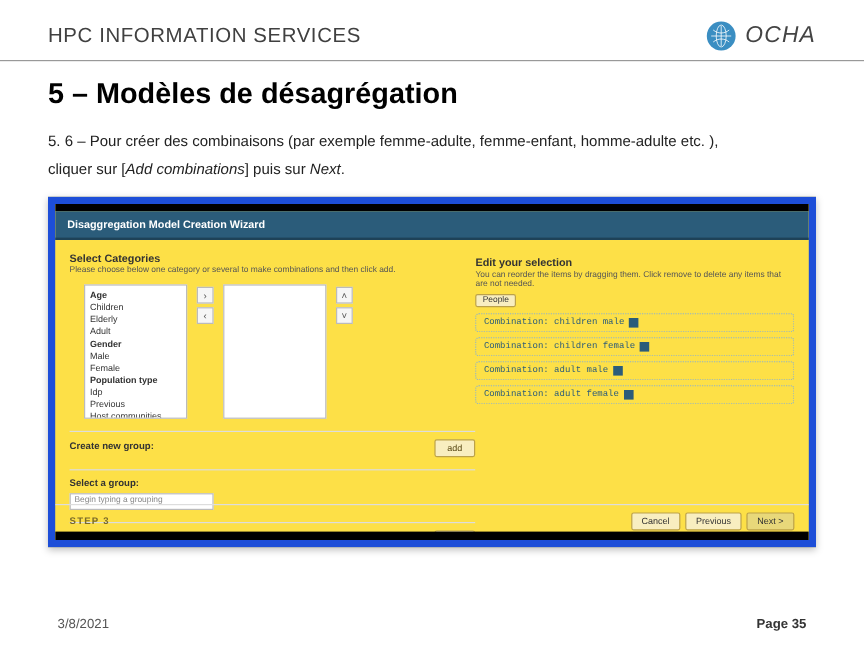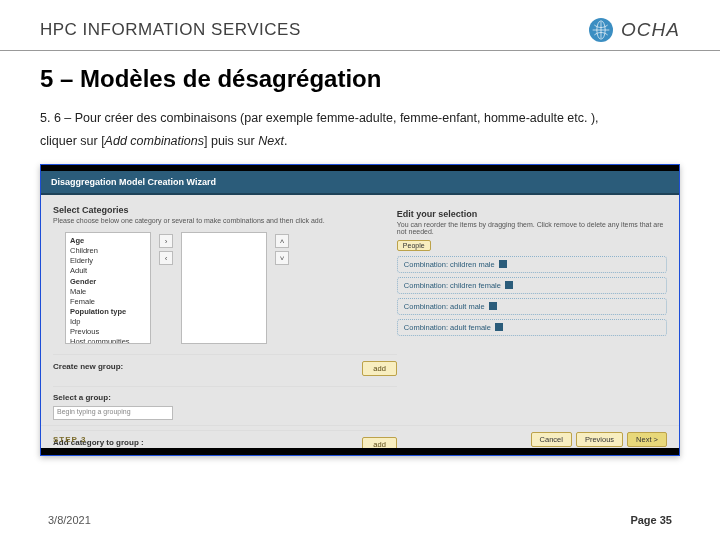--- a/index.html
+++ b/index.html
@@ -9,21 +9,21 @@
   .header-left { font-size: 17px; color: #404040; letter-spacing: 0.5px; }
   .header-right { display: flex; align-items: center; gap: 8px; font-style: italic; }
   .ocha-logo { width: 24px; height: 24px; border-radius: 50%; background: #3b8ec2; display: inline-flex; align-items: center; justify-content: center; }
   .ocha-logo svg { width: 20px; height: 20px; }
   .ocha-text { font-size: 19px; font-weight: 500; color: #444; letter-spacing: 1px; }
 
   .section-title { font-size: 24px; font-weight: bold; color: #000; padding: 14px 40px 10px; }
   .body-text { font-size: 12.5px; color: #222; padding: 4px 40px; line-height: 1.8; }
   .body-text em { font-style: italic; }
 
-  .screenshot { margin: 8px 40px 0; border: 1px solid #1d4ed8; background: #e5e5e5; box-shadow: 0 2px 6px rgba(0,0,0,0.25); font-size: 8px; height: 292px; position: relative; overflow: hidden; }
+  .screenshot { margin: 8px 40px 0; border: 6px solid #1d4ed8; background: #fde047; box-shadow: 0 2px 6px rgba(0,0,0,0.25); font-size: 8px; height: 292px; position: relative; overflow: hidden; }
   .ss-top { background: #000; height: 6px; }
   .ss-titlebar { background: #2b5c7a; color: #fff; padding: 6px 10px; font-size: 9px; font-weight: bold; border-bottom: 2px solid #1e4258; }
   .ss-body { display: flex; padding: 10px 12px; }
   .ss-left { flex: 0 0 56%; }
   .ss-right { flex: 1; padding-top: 4px; }
   .ss-h { font-weight: bold; font-size: 9px; margin-bottom: 2px; }
   .ss-sub { font-size: 7px; color: #555; margin-bottom: 8px; }
   .col-labels { display: flex; gap: 40px; font-size: 8px; font-weight: bold; margin-bottom: 3px; }
   .lists { display: flex; gap: 8px; align-items: flex-start; padding-left: 12px; }
   .listbox { border: 1px solid #bbb; width: 86px; height: 112px; padding: 3px 4px; font-size: 7.5px; line-height: 1.35; overflow: hidden; background: #fff; }
@@ -32,21 +32,21 @@
   .arrowbtn { width: 14px; height: 14px; border: 1px solid #bbb; background: #f6f6f6; font-size: 8px; display: flex; align-items: center; justify-content: center; color: #555; }
 
   .divider { border-top: 1px solid #ddd; margin: 10px 0 6px; }
   .grp-label { font-size: 8px; font-weight: bold; margin-bottom: 4px; }
   .addbtn { display: inline-block; border: 1px solid #bca24a; background: #f8eec0; padding: 2px 10px; font-size: 7.5px; border-radius: 2px; color: #5a4a16; }
   .inputbox { border: 1px solid #bbb; width: 120px; height: 14px; font-size: 7px; padding: 1px 3px; color: #888; background: #fff; margin-top: 3px; }
 
   .right-h { font-weight: bold; font-size: 9px; margin-bottom: 2px; }
   .right-sub { font-size: 7px; color: #555; margin-bottom: 5px; }
   .pill { display: inline-block; background: #f8eec0; border: 1px solid #bca24a; padding: 1px 5px; font-size: 7px; border-radius: 2px; margin-bottom: 5px; }
-  .combo { border: 1px dotted #8eb3cc; border-radius: 3px; padding: 3px 6px; font-size: 7.5px; color: #2b5c7a; margin-bottom: 4px; display: flex; align-items: flex-start; gap: 4px; }
+  .combo { border: 1px dotted #8eb3cc; border-radius: 3px; padding: 3px 6px; font-size: 7.5px; color: #2b5c7a; margin-bottom: 4px; display: flex; align-items: flex-start; gap: 4px; font-family: Liberation Mono, monospace; }
   .combo-icon { width: 8px; height: 8px; background: #2b5c7a; display: inline-block; }
 
   .ss-footer { position: absolute; bottom: 8px; left: 0; right: 0; border-top: 1px solid #ddd; padding: 6px 12px 0; display: flex; justify-content: space-between; align-items: center; }
   .step3 { color: #7a6a2a; font-size: 8px; font-weight: bold; letter-spacing: 1px; }
   .footbtns { display: flex; gap: 4px; }
   .fb { border: 1px solid #bca24a; background: #f8eec0; padding: 2px 8px; font-size: 7.5px; border-radius: 2px; }
   .fb.next { background: #e8d87a; }
 
   .ss-black { position: absolute; bottom: 0; left: 0; right: 0; height: 7px; background: #000; }
 

